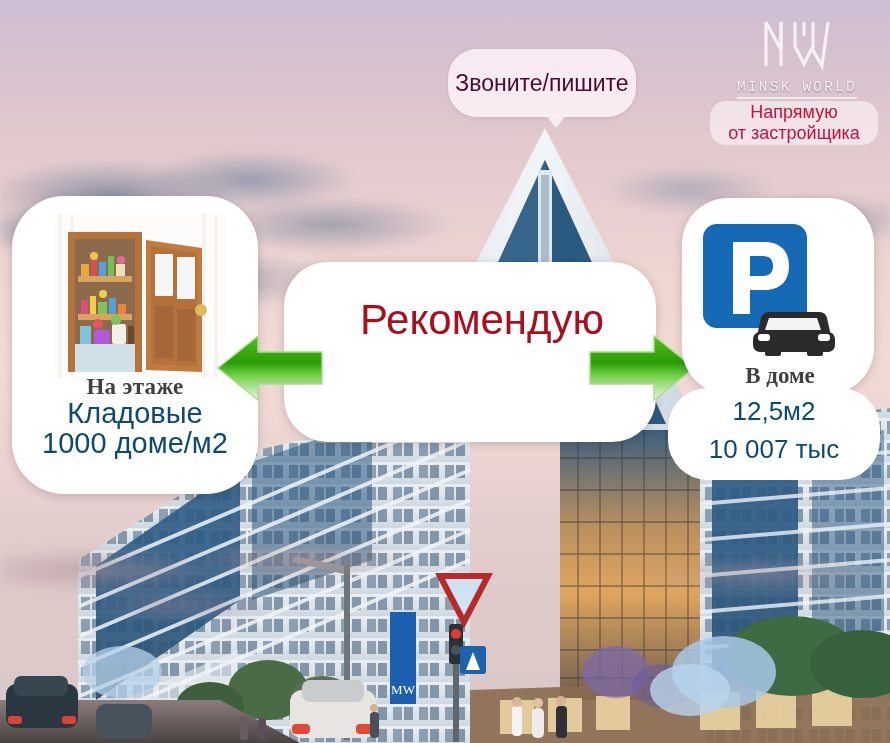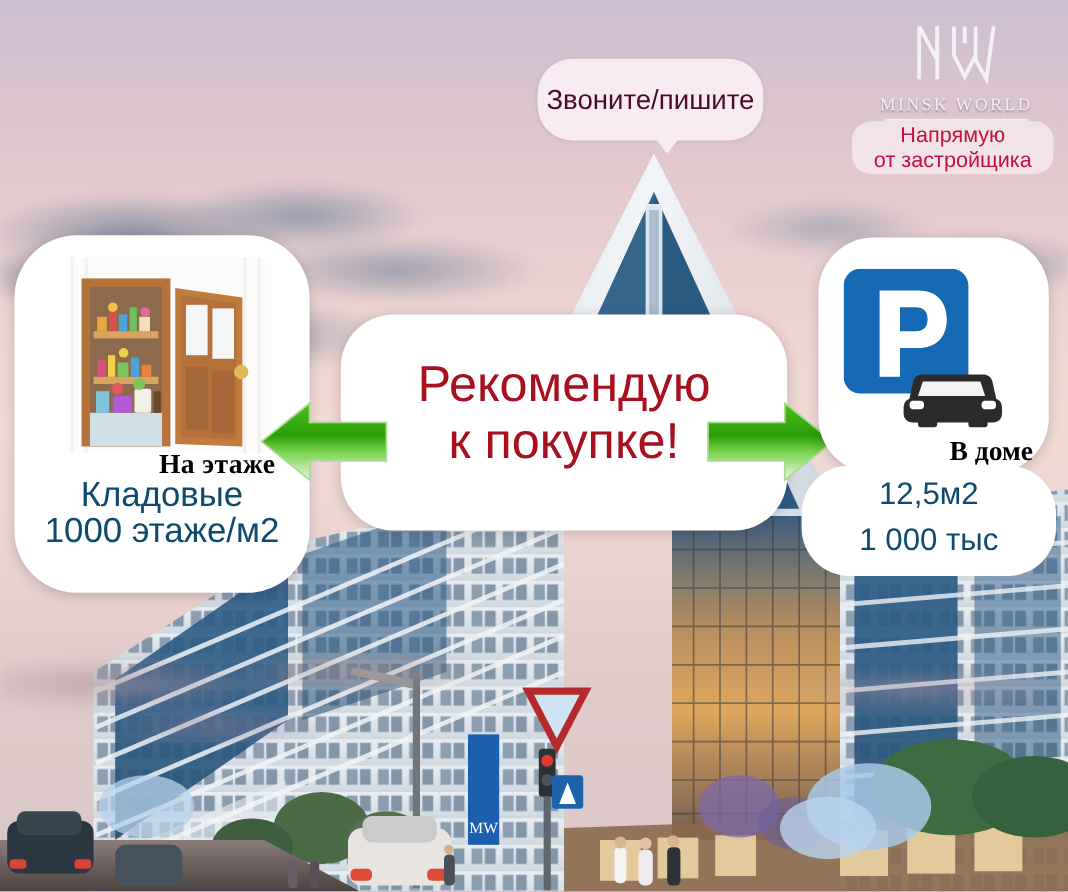--- a/index.html
+++ b/index.html
@@ -55,36 +55,36 @@
   .card-center { left:284px; top:262px; width:372px; height:180px; border-radius:44px; }
   .card-right  { left:682px; top:198px; width:192px; height:196px; border-radius:46px; }
   .card-right-text {
     position:absolute; left:668px; top:388px; width:212px; height:92px;
     background:#fff; border-radius:40px;
   }
 
   
   .t-serif {
     font-family:"Liberation Serif", serif;
-    font-weight:bold; color:#000000;margin-left:46px;
+    font-weight:bold; color:#404040;
   }
   .t-sans { font-family:"Liberation Sans", sans-serif; color:#0c4a6e; }
 
   .left-label {
     position:absolute; left:12px; top:374px; width:246px;
     text-align:center; font-size:23px; letter-spacing:.3px;
   }
   .left-lines {
     position:absolute; left:4px; top:398px; width:262px;
     text-align:center; font-size:29px; line-height:30px;
   }
   .left-lines div { white-space:nowrap; }
 
   .center-text {
-    position:absolute; left:284px; top:296px; width:372px;
+    position:absolute; left:296px; top:296px; width:372px;
     text-align:center; font-size:42px; line-height:48px;
     color:#a8101f;
   }
 
   .right-label {
     position:absolute; left:684px; top:363px; width:192px;
     text-align:center; font-size:23px;
   }
   .right-lines {
     position:absolute; left:664px; top:392px; width:220px;
@@ -109,21 +109,21 @@
     width:0;height:0;
     border-left:11px solid transparent;
     border-right:11px solid transparent;
     border-top:14px solid rgba(250,238,243,.93);
   }
 
   
   .logo { position:absolute; left:722px; top:16px; width:150px; text-align:center; }
   .logo-word {
     margin-top:1px;
-    font-family:Liberation Serif, serif;
+    font-family:Liberation Mono, monospace;
     font-size:14.5px; letter-spacing:2.2px; color:#f2eef2;
     text-shadow:0 1px 2px rgba(70,50,70,.45);
   }
   .logo-rule { margin:2px auto 0; width:120px; height:1.5px; background:rgba(245,240,245,.85); }
 
   .badge {
     position:absolute; left:710px; top:101px; width:168px; height:44px;
     background:rgba(248,238,243,.72);
     border-radius:16px;
     display:flex; align-items:center; justify-content:center;
@@ -389,27 +389,26 @@
     <rect x="101" y="40" width="18" height="42" fill="#f4f6f7"></rect>
     <rect x="123" y="43" width="18" height="42" fill="#f4f6f7"></rect>
     <rect x="101" y="92" width="18" height="52" fill="#a5663a"></rect>
     <rect x="123" y="95" width="18" height="52" fill="#a5663a"></rect>
     <circle cx="147" cy="96" r="6" fill="#e0b95c"></circle>
   </svg>
 
   <div class="left-label t-serif">На этаже</div>
   <div class="left-lines t-sans">
     <div>Кладовые</div>
-    <div>1000 этаже/м2</div>
+    <div>1000 доме/м2</div>
   </div>
 
   <div class="card card-center"></div>
   <div class="center-text">
     <span>Рекомендую</span><br>
-    <span>к покупке!</span>
   </div>
 
   <svg class="arrow" style="left:214px; top:330px; width:112px; height:76px;" viewBox="0 0 112 76">
     <defs>
       <linearGradient id="gArrL" x1="0" y1="0" x2="0" y2="1">
         <stop offset="0" stop-color="#4fbf1e"></stop>
         <stop offset="0.42" stop-color="#2a9d06"></stop>
         <stop offset="0.62" stop-color="#74d14a"></stop>
         <stop offset="1" stop-color="#eaf9e2"></stop>
       </linearGradient>
@@ -446,16 +445,16 @@
       <rect x="55" y="110" width="12" height="7" rx="3" fill="#ffffff"></rect>
       <rect x="115" y="110" width="12" height="7" rx="3" fill="#ffffff"></rect>
       <rect x="62" y="126" width="16" height="6" rx="2" fill="#2b2b2b"></rect>
       <rect x="104" y="126" width="16" height="6" rx="2" fill="#2b2b2b"></rect>
     </g>
   </svg>
 
   <div class="right-label t-serif">В доме</div>
   <div class="right-lines t-sans">
     <div>12,5м2</div>
-    <div>1 000 тыс</div>
+    <div>10 007 тыс</div>
   </div>
 
 </div>
 
 </body></html>

